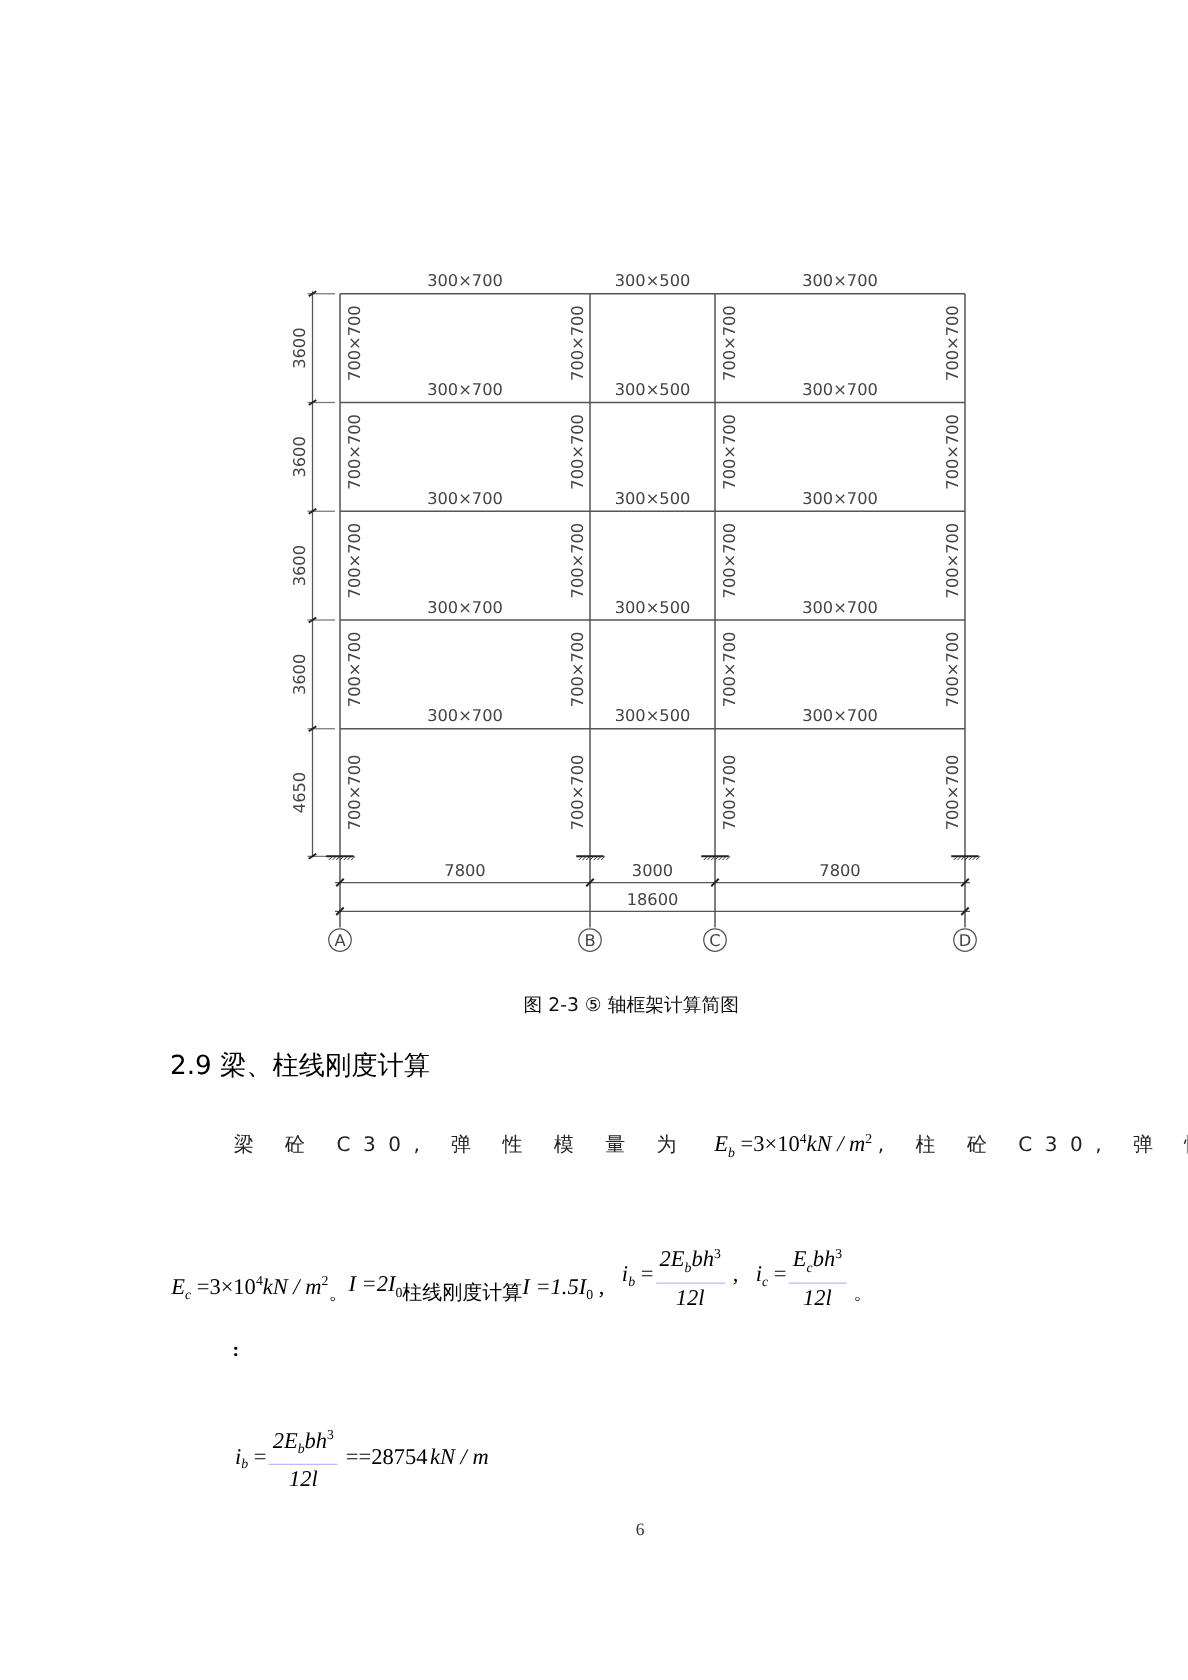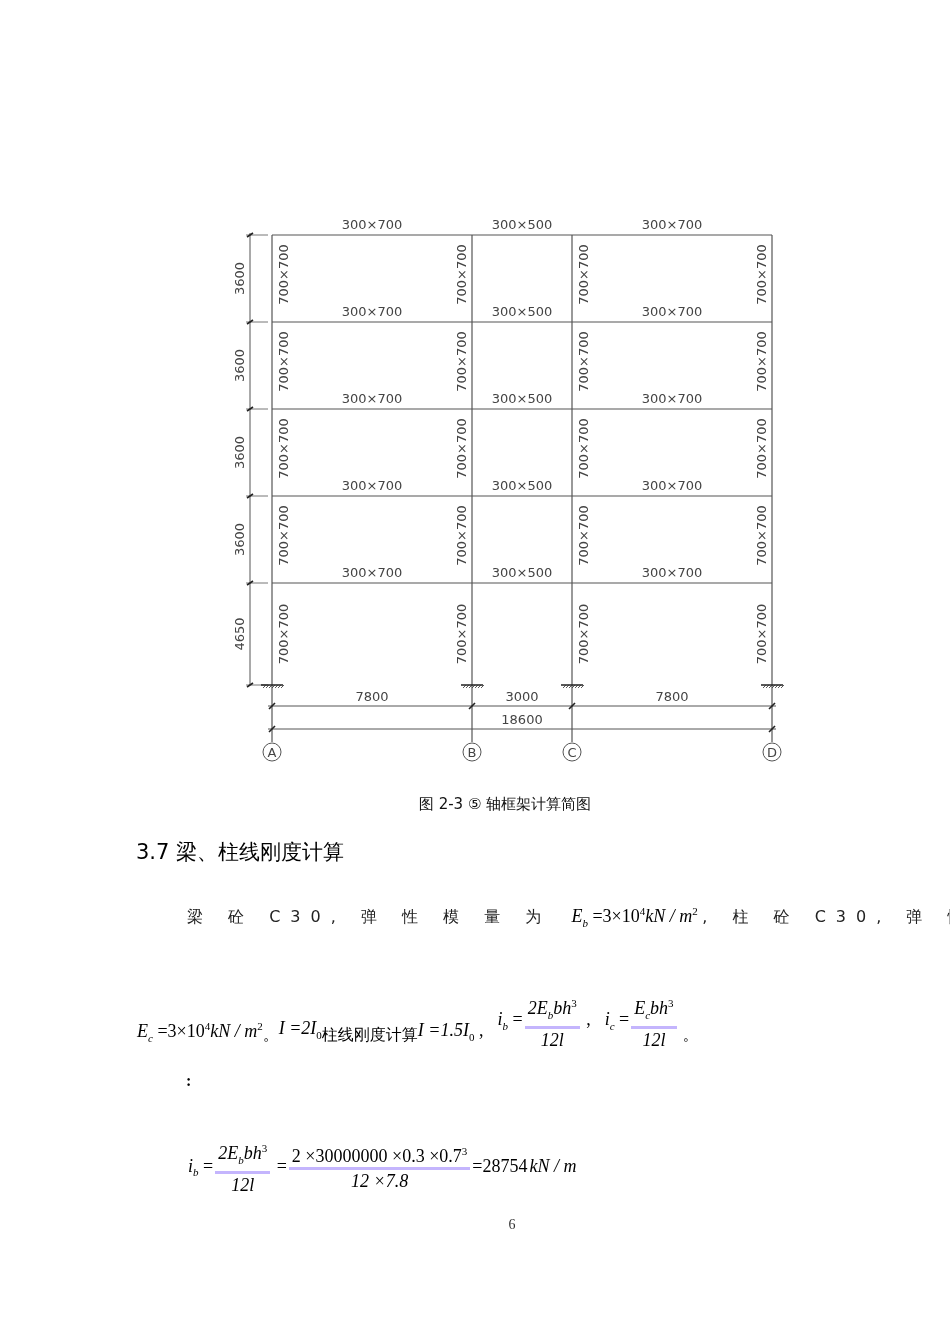--- a/index.html
+++ b/index.html
@@ -11,21 +11,21 @@
     .caption { left: 0; width: 1010px; top: 795px; text-align: center; font-size: 15px;
                font-family: "DejaVu Sans", "Liberation Sans", sans-serif; color: #111; }
     .heading { left: 136px; top: 838px; font-size: 21px;
                font-family: "DejaVu Sans", "Liberation Sans", sans-serif; }
     .para { font-size: 17px; white-space: nowrap; }
     .cj { letter-spacing: 10px; font-family: "DejaVu Sans", sans-serif; font-size: 16px; color: #222; margin-top: 28px; }
     .math { font-family: "Liberation Serif", serif; font-size: 18px; }
     .it { font-style: italic; }
     sub, sup { font-size: 11px; }
     .frac { display: inline-flex; flex-direction: column; align-items: center; vertical-align: middle; margin: 0 2px; }
-    .frac .num { border-bottom: 3px solid #c4b5fd; padding: 0 3px 1px 3px; line-height: 20px; font-family: Liberation Serif, serif; }
+    .frac .num { border-bottom: 1px solid #c4b5fd; padding: 0 3px 1px 3px; line-height: 20px; font-family: Liberation Serif, serif; }
     .frac .den { padding-top: 1px; line-height: 20px; font-style: italic; }
     .cjk { font-family: "DejaVu Sans", sans-serif; font-size: 16px; }
     .pageno { left: 0; width: 1024px; top: 1217px; text-align: center; font-size: 14px; color: #333; }
   </style>
 </head>
 <body>
 
 <svg id="diagram" width="950" height="790">
     <line x1="272" y1="235" x2="772" y2="235" stroke="#555" stroke-width="1.2"></line>
     <line x1="272" y1="322" x2="772" y2="322" stroke="#555" stroke-width="1.2"></line>
@@ -138,21 +138,21 @@
     <circle cx="472" cy="752" r="9" fill="#fff" stroke="#555" stroke-width="1"></circle>
     <text x="472" y="757" class="dtext" text-anchor="middle" font-size="12">B</text>
     <circle cx="572" cy="752" r="9" fill="#fff" stroke="#555" stroke-width="1"></circle>
     <text x="572" y="757" class="dtext" text-anchor="middle" font-size="12">C</text>
     <circle cx="772" cy="752" r="9" fill="#fff" stroke="#555" stroke-width="1"></circle>
     <text x="772" y="757" class="dtext" text-anchor="middle" font-size="12">D</text>
   </svg>
 
 <div class="abs caption">图 2-3 ⑤ 轴框架计算简图</div>
 
-<div class="abs heading">3.7 梁、柱线刚度计算</div>
+<div class="abs heading">2.9 梁、柱线刚度计算</div>
 
 <div class="abs para" style="left:187px; top:905px;">
   <span class="cj">梁 砼 C30, 弹 性 模 量 为</span>
   <span class="math" style="margin-left:16px;">
     <span class="it">E</span><sub class="it">b</sub><span> =3×10</span><sup>4</sup><span class="it">kN / m</span><sup>2</sup>
   </span>
   <span class="cj">, 柱 砼 C30, 弹 性 模 量 为</span>
 </div>
 
 <div class="abs para" style="left:137px; top:993px; display:flex; align-items:center;">
@@ -186,21 +186,17 @@
 
 <div class="abs para math" style="left:188px; top:1138px; display:flex; align-items:center;">
   <span class="it">i</span>
     <sub class="it" style="margin-top:12px;">b</sub>
   <span>&nbsp;=</span>
   <span class="frac">
       <span class="num"><span class="it">2E</span><sub class="it">b</sub><span class="it">bh</span><sup>3</sup></span>
       <span class="den it">12l</span>
     </span>
   <span>&nbsp;=</span>
-  <span class="frac">
-      <span class="num"><span>2 ×30000000 ×0.3 ×0.7</span><sup>3</sup></span>
-      <span class="den">12 ×7.8</span>
-    </span>
   <span> =28754</span>
     <span class="it" style="margin-left:2px;">kN / m</span>
 </div>
 
 <div class="abs pageno">6</div>
 
 </body></html>

